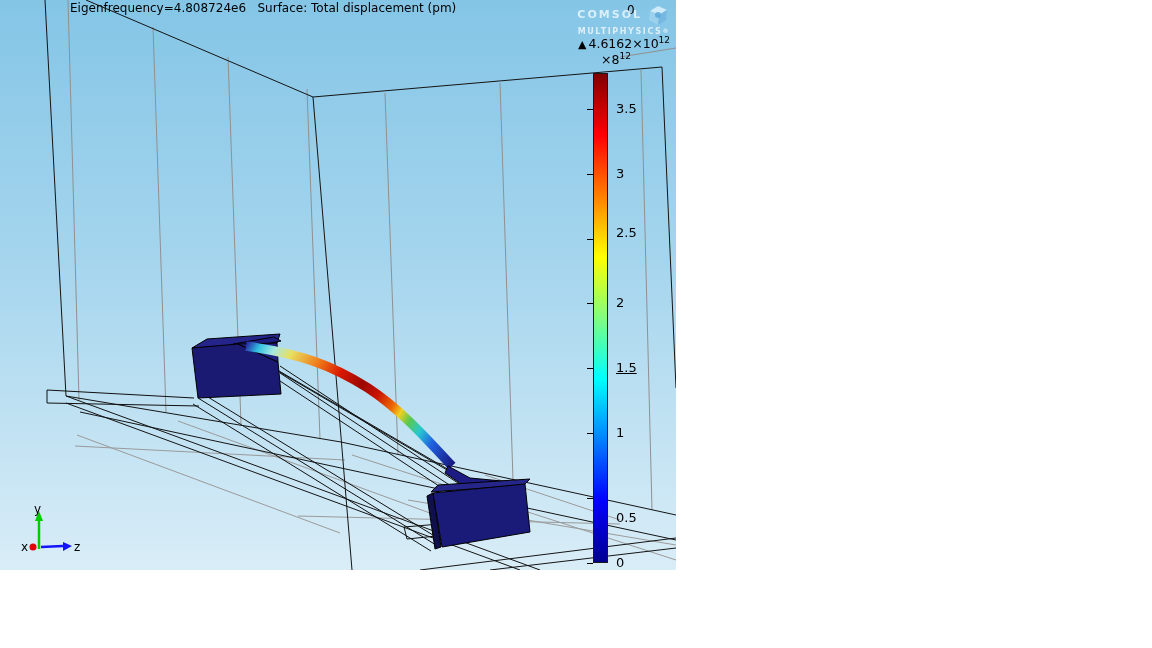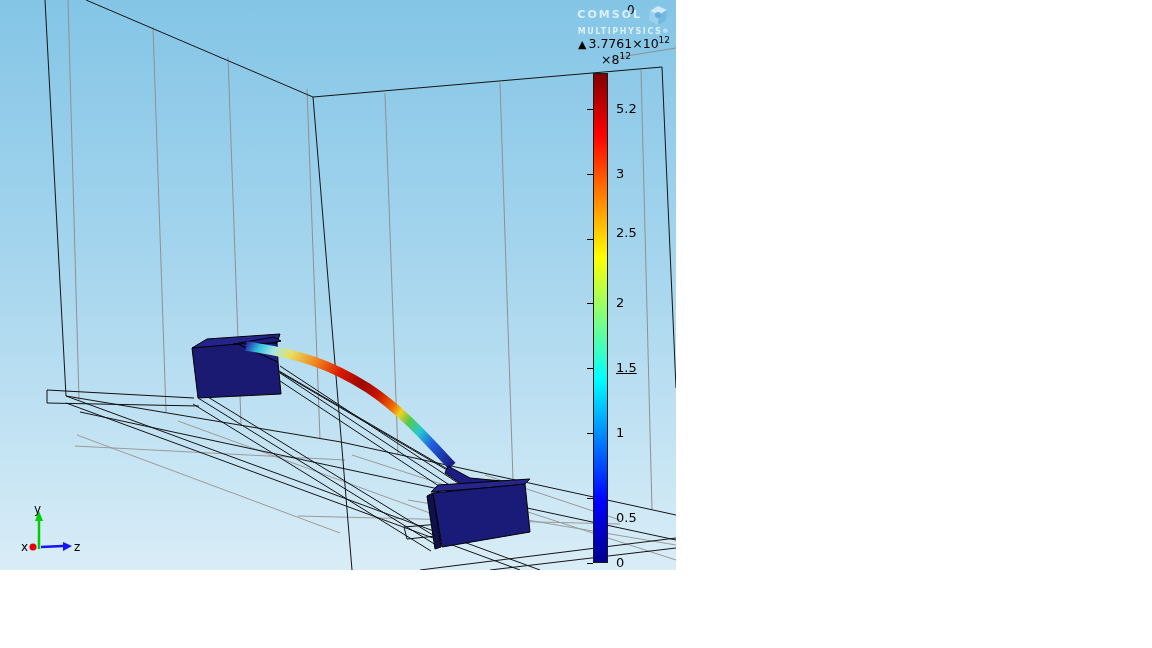--- a/index.html
+++ b/index.html
@@ -127,48 +127,49 @@
         <polygon points="35,521 43,521 39,511" fill="#00cc00"></polygon>
         <line x1="41" y1="547" x2="63" y2="546" stroke="#1414ff" stroke-width="2.5"></line>
         <polygon points="63,542 63,551 72,546" fill="#1414ff"></polygon>
         <circle cx="33" cy="547" r="3.5" fill="#e60000"></circle>
         <text x="34" y="513" font-size="12" fill="#000">y</text>
         <text x="74" y="551" font-size="12" fill="#000">z</text>
         <text x="21" y="551" font-size="12" fill="#000">x</text>
       </g>
     </svg>
 
+    <div class="plot-title">Eigenfrequency=4.808724e6   Surface: Total displacement (pm)</div>
     <div class="stray-zero">0</div>
 
     <div class="logo">
       <div class="logo-row">
         <span class="logo-line1">COMSOL</span>
         <svg width="24" height="24" viewBox="0 0 24 24">
           <polygon points="4,8 12,3 21,7 13,12" fill="#d7edf9" opacity="0.9"></polygon>
           <polygon points="4,8 13,12 12,22 3,17" fill="#9ed2ee" opacity="0.9"></polygon>
           <polygon points="13,12 21,7 20,17 12,22" fill="#74b6e0" opacity="0.9"></polygon>
           <circle cx="12" cy="12" r="3" fill="#5aa8d8" opacity="0.85"></circle>
         </svg>
       </div>
       <div class="logo-line2">
         <span>MULTIPHYSICS</span><span class="logo-mark">®</span>
       </div>
     </div>
 
     <div class="cb-max">
-      <span class="tri">▲</span><span>3.7761×10</span><sup>12</sup>
+      <span class="tri">▲</span><span>4.6162×10</span><sup>12</sup>
     </div>
     <div class="cb-scale">
       <span>×8</span><sup>12</sup>
     </div>
 
     <div class="colorbar" style="background: linear-gradient(rgb(128, 0, 0) 0%, rgb(255, 0, 0) 12.5%, rgb(255, 255, 0) 37.5%, rgb(0, 255, 255) 62.5%, rgb(0, 0, 255) 87.5%, rgb(0, 0, 143) 100%);"></div>
     <div>
         <div class="cb-tick-mark" style="top: 108.828px;"></div>
-        <div class="cb-tick-label" style="top: 100.828px;">5.2</div>
+        <div class="cb-tick-label" style="top: 100.828px;">3.5</div>
         <div class="cb-tick-mark" style="top: 173.709px;"></div>
         <div class="cb-tick-label" style="top: 165.709px;">3</div>
         <div class="cb-tick-mark" style="top: 238.591px;"></div>
         <div class="cb-tick-label" style="top: 225px;">2.5</div>
         <div class="cb-tick-mark" style="top: 303.473px;"></div>
         <div class="cb-tick-label" style="top: 295.473px;">2</div>
         <div class="cb-tick-mark" style="top: 368.355px;"></div>
         <div class="cb-tick-label" style="top: 360.355px; text-decoration: underline;">1.5</div>
         <div class="cb-tick-mark" style="top: 433.236px;"></div>
         <div class="cb-tick-label" style="top: 425.236px;">1</div>

